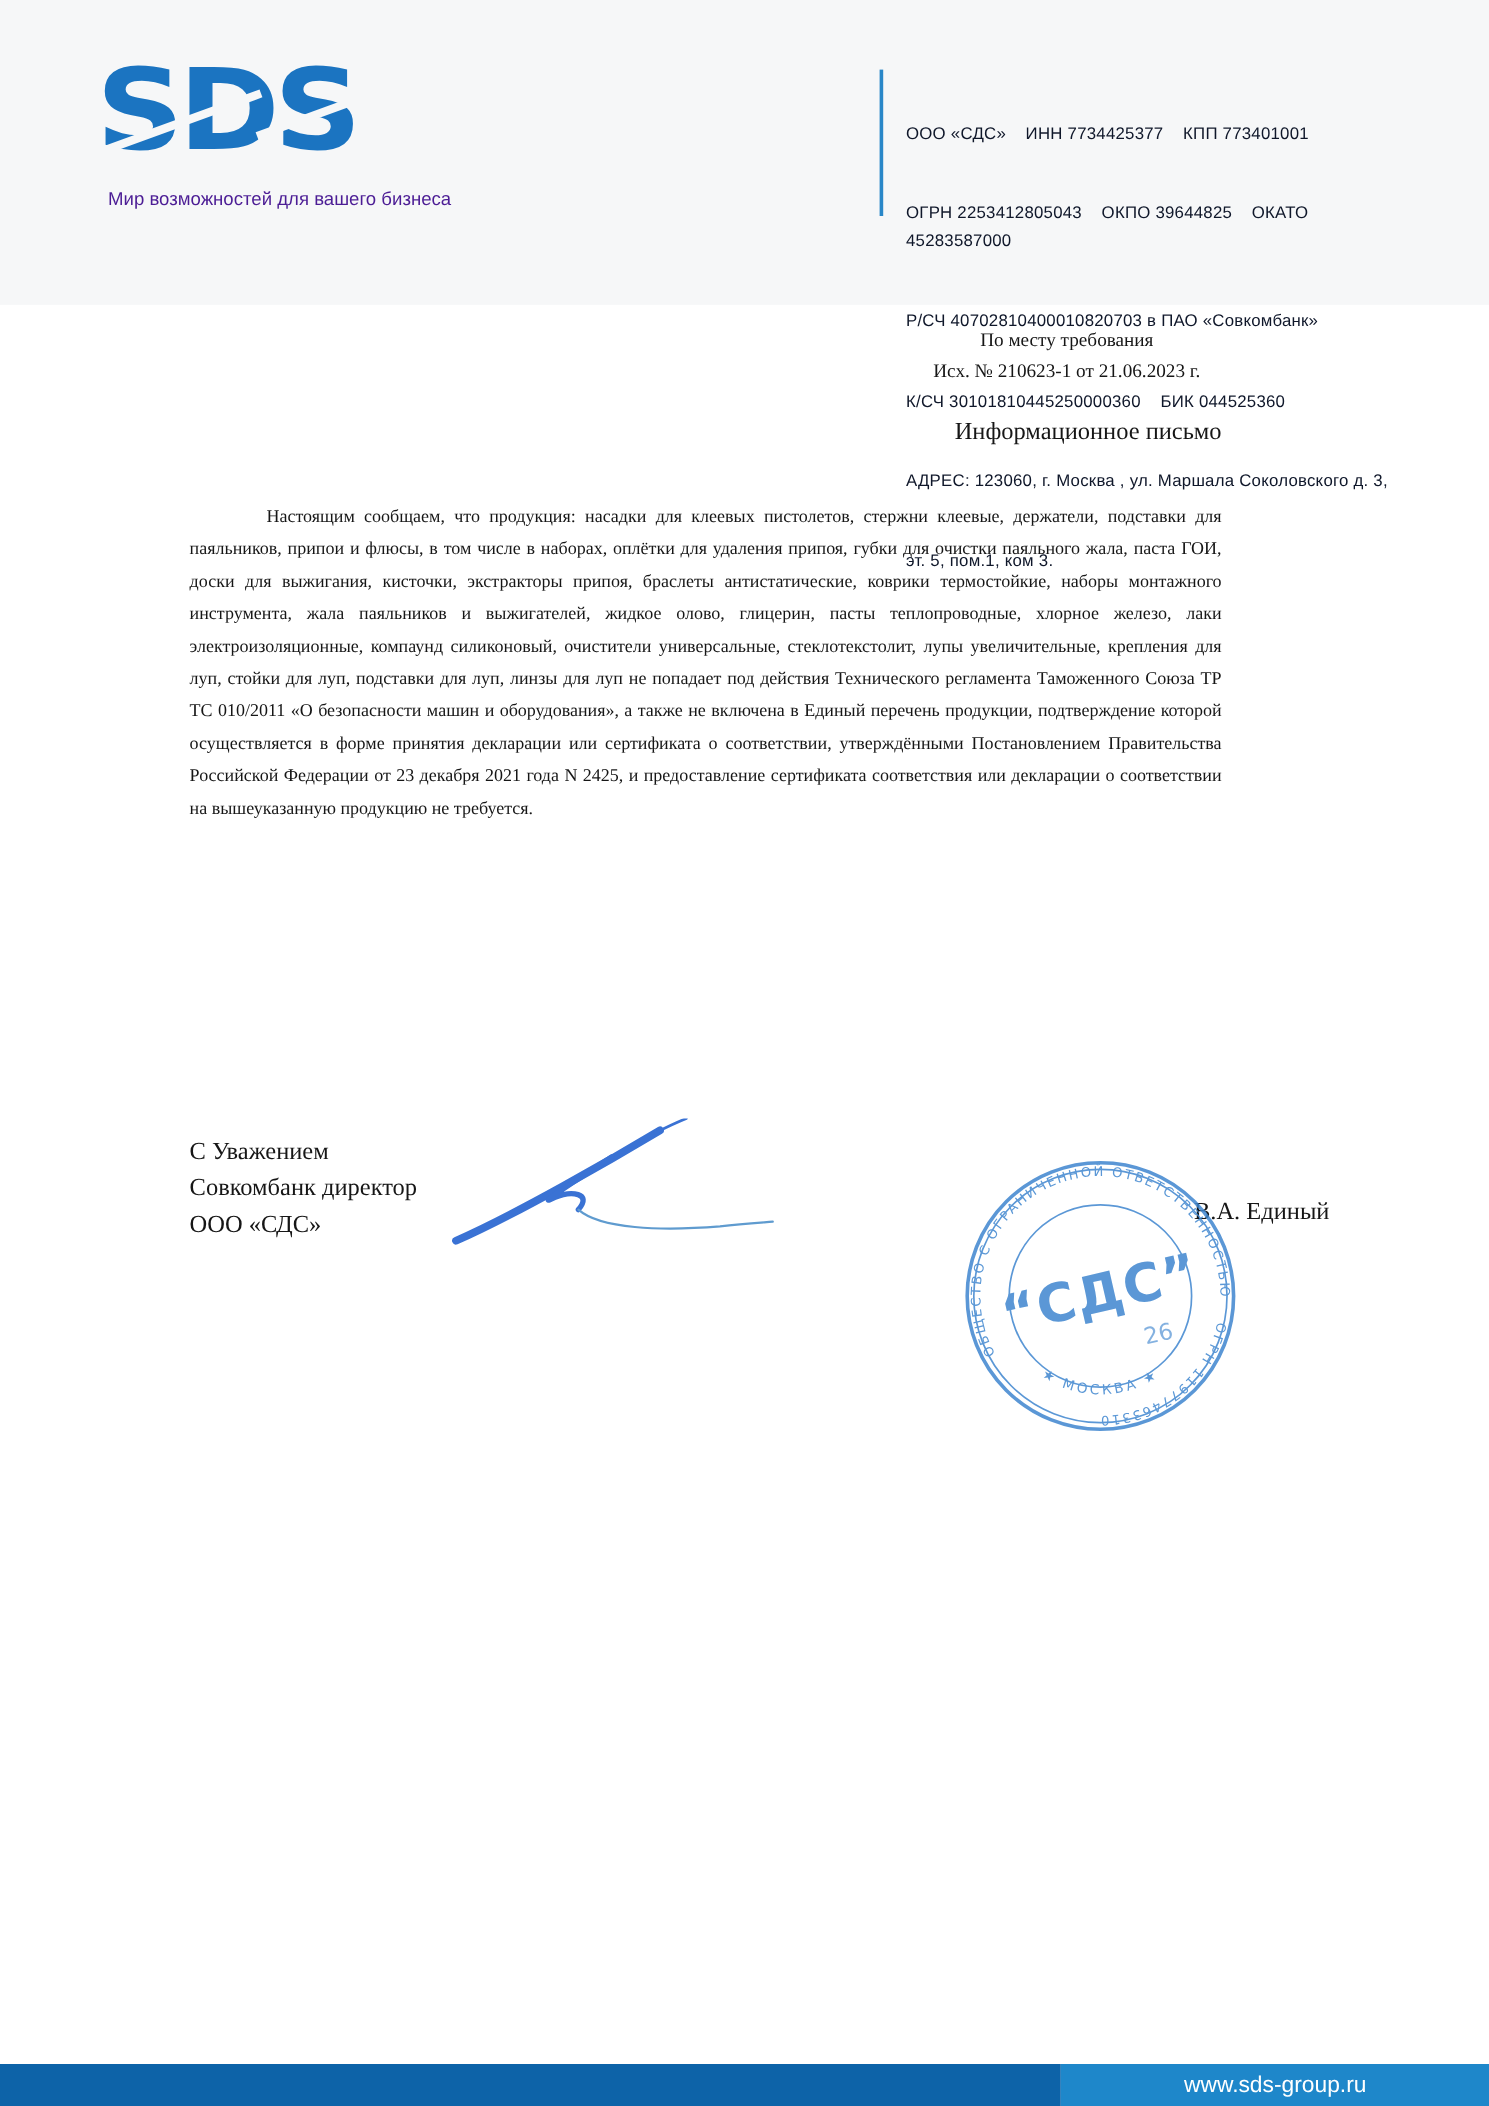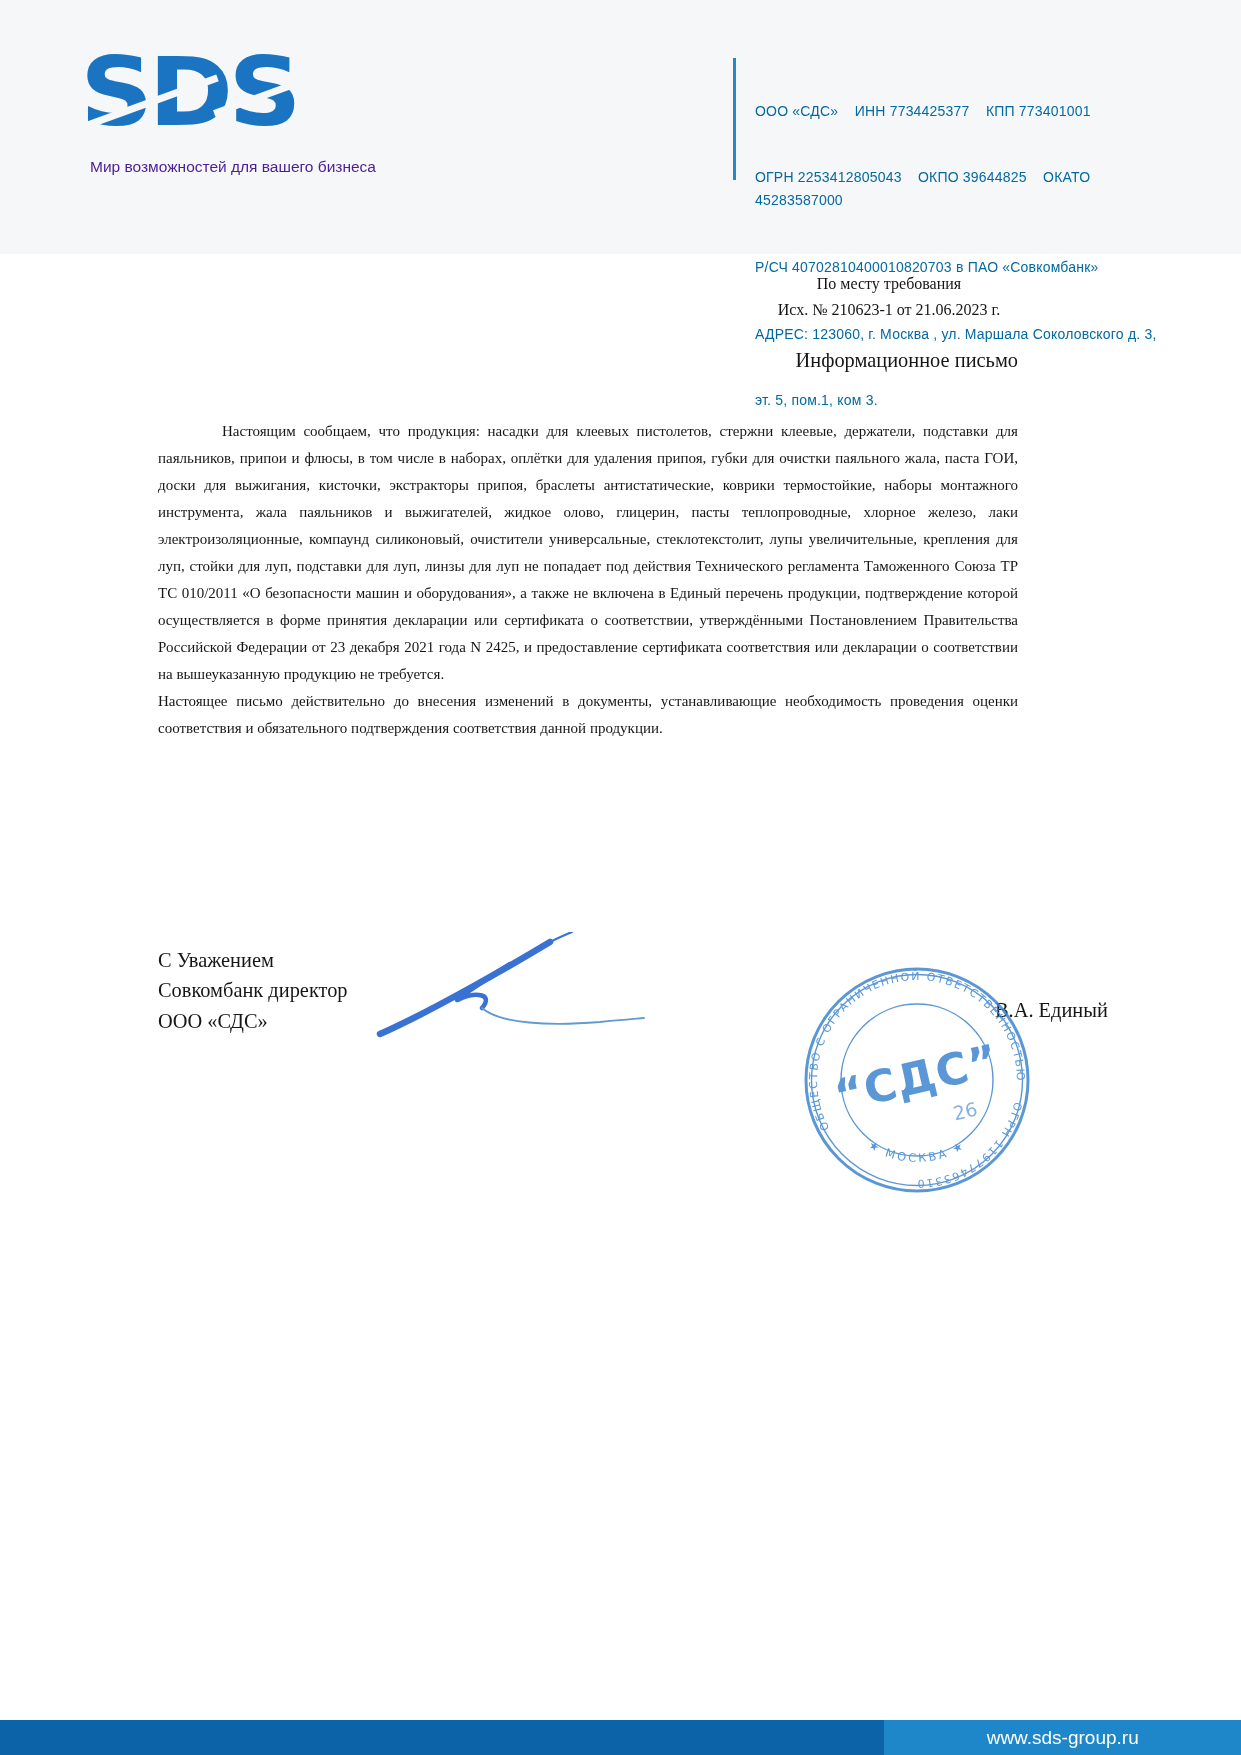--- a/index.html
+++ b/index.html
@@ -20,21 +20,21 @@
   .slit.s1{left:-8px;top:62px;width:150px;height:7px;transform:rotate(-20deg);}
   .slit.s2{left:130px;top:48px;width:140px;height:7px;transform:rotate(-20deg);}
   .tagline{
     position:absolute;left:90px;top:158px;
     font-family:"Liberation Sans", sans-serif;font-size:15.5px;color:#4c1d95;
   }
   .vline{position:absolute;left:733px;top:58px;width:3px;height:122px;background:#2987c8;}
   .details{
     position:absolute;left:755px;top:55px;width:420px;
     font-family:"Liberation Sans", sans-serif;font-size:14px;line-height:22.3px;
-    color:#0369a1;white-space:pre-wrap;letter-spacing:.2px;
+    color:#0f172a;white-space:pre-wrap;letter-spacing:.2px;
   }
   
   .refblock{
     position:absolute;left:724px;top:255px;width:330px;
     text-align:center;font-size:16px;line-height:26px;margin-top:16px;
   }
   
   .title{
     position:absolute;left:158px;top:349px;width:860px;
     text-align:right;font-size:20.4px;
@@ -82,34 +82,34 @@
       <span class="logo-text">SDS</span>
       <span class="slit s1"></span>
       <span class="slit s2"></span>
     </div>
     <div class="tagline">Мир возможностей для вашего бизнеса</div>
     <div class="vline"></div>
     <div class="details">
       <div>ООО «СДС»    ИНН 7734425377    КПП 773401001</div>
       <div>ОГРН 2253412805043    ОКПО 39644825    ОКАТО 45283587000</div>
       <div>Р/СЧ 40702810400010820703 в ПАО «Совкомбанк»</div>
+      <div>К/СЧ 30101810445250000360    БИК 044525360</div>
       <div>АДРЕС: 123060, г. Москва , ул. Маршала Соколовского д. 3,</div>
       <div>эт. 5, пом.1, ком 3.</div>
     </div>
   </header>
 
   <div class="refblock">
     <div>По месту требования</div>
     <div>Исх. № 210623-1 от 21.06.2023 г.</div>
   </div>
 
   <div class="title">Информационное письмо</div>
   <div class="body">
     <p class="p1">Настоящим сообщаем, что продукция: насадки для клеевых пистолетов, стержни клеевые, держатели, подставки для паяльников, припои и флюсы, в том числе в наборах, оплётки для удаления припоя, губки для очистки паяльного жала, паста ГОИ, доски для выжигания, кисточки, экстракторы припоя, браслеты антистатические, коврики термостойкие, наборы монтажного инструмента, жала паяльников и выжигателей, жидкое олово, глицерин, пасты теплопроводные, хлорное железо, лаки электроизоляционные, компаунд силиконовый, очистители универсальные, стеклотекстолит, лупы увеличительные, крепления для луп, стойки для луп, подставки для луп, линзы для луп не попадает под действия Технического регламента Таможенного Союза ТР ТС 010/2011 «О безопасности  машин и оборудования», а также не включена в Единый перечень продукции, подтверждение которой осуществляется в форме принятия декларации или сертификата о соответствии, утверждёнными Постановлением Правительства Российской Федерации от 23 декабря 2021 года N 2425, и предоставление сертификата соответствия или декларации о соответствии на вышеуказанную продукцию не требуется.</p>
-    <p class="p2">Настоящее письмо действительно до внесения изменений в документы, устанавливающие необходимость проведения оценки соответствия и обязательного подтверждения соответствия данной продукции.</p>
   </div>
 
   <div class="sigblock">
     <div>С Уважением</div>
     <div>Совкомбанк директор</div>
     <div>ООО «СДС»</div>
   </div>
 
   <div class="signame">В.А. Единый</div>
 

